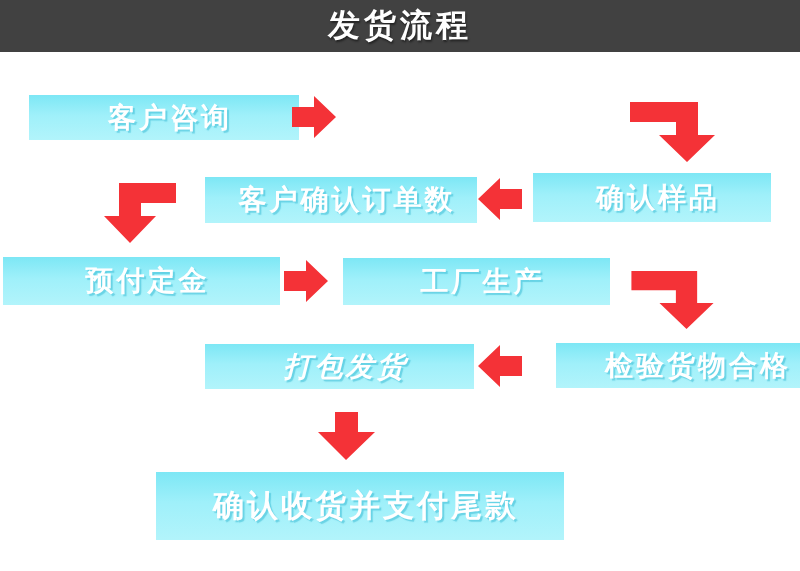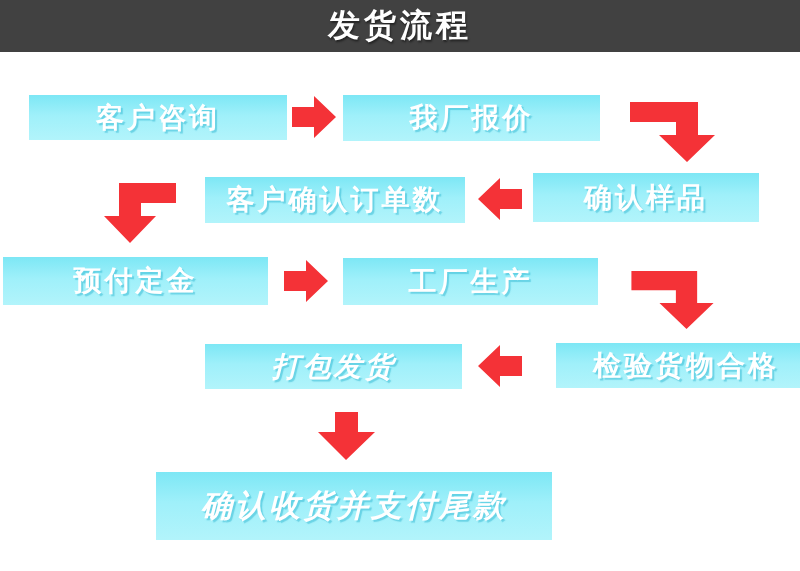--- a/index.html
+++ b/index.html
@@ -19,20 +19,21 @@
     color:#ffffff;font-size:32px;font-weight:bold;letter-spacing:4px;
     text-shadow:1px 2px 2px rgba(0,0,0,0.45);
   }
   .box{
     position:absolute;
     display:flex;align-items:center;justify-content:center;
     background:linear-gradient(180deg,var(--box-top,#7de7f5) 0%,var(--box-mid,#9ff0fa) 45%,var(--box-bottom,#b2f4fb) 100%);
     color:#ffffff;font-weight:bold;font-size:28px;letter-spacing:3px;
     text-shadow:2px 2px 1px rgba(54,186,212,0.55);
     white-space:nowrap;
+    padding-left:12px;
   }
   .box.big{font-size:31px;}
   .arrow{position:absolute;line-height:0;}
   .arrow svg{display:block;}
 </style>
 </head>
 <body>
 
 <div id="canvas">
 
@@ -43,23 +44,20 @@
   <div class="box" style="left: 29px; top: 95px; width: 258px; height: 45px; color: rgb(255, 255, 255);">
     <span>客户咨询</span>
   </div>
 
   <div class="arrow" style="left:292px;top:96px;">
     <svg width="44" height="42" viewBox="0 0 44 42">
         <polygon points="0,11 22,11 22,0 44,21 22,42 22,31 0,31" fill="#f43237"></polygon>
       </svg>
   </div>
 
-  <div class="box" style="left: 343px; top: 95px; width: 257px; height: 46px; color: rgb(255, 255, 255);">
-    <span>我厂报价</span>
-  </div>
 
   <div class="arrow" style="left:630px;top:102px;">
     <svg width="85" height="60" viewBox="0 0 85 60">
         <polygon points="0,0 68,0 68,33 85,33 57,60 29,33 46,33 46,20 0,20" fill="#f43237"></polygon>
       </svg>
   </div>
 
   <div class="arrow" style="left:104px;top:183px;">
     <svg width="72" height="60" viewBox="0 0 72 60">
         <polygon points="72,0 15,0 15,33 0,33 26,60 52,33 37,33 37,20 72,20" fill="#f43237"></polygon>
@@ -113,17 +111,17 @@
   <div class="box" style="left: 556px; top: 343px; width: 260px; height: 45px; color: rgb(255, 255, 255);">
     <span>检验货物合格</span>
   </div>
 
   <div class="arrow" style="left:318px;top:412px;">
     <svg width="57" height="48" viewBox="0 0 57 48">
         <polygon points="17,0 40,0 40,20 57,20 28,48 0,20 17,20" fill="#f43237"></polygon>
       </svg>
   </div>
 
-  <div class="box big" style="left: 156px; top: 472px; width: 396px; height: 68px; color: rgb(255, 255, 255); font-style: italic;">
+  <div class="box big" style="left: 156px; top: 472px; width: 396px; height: 68px; color: rgb(255, 255, 255);">
     <span>确认收货并支付尾款</span>
   </div>
 
 </div>
 
 </body></html>

